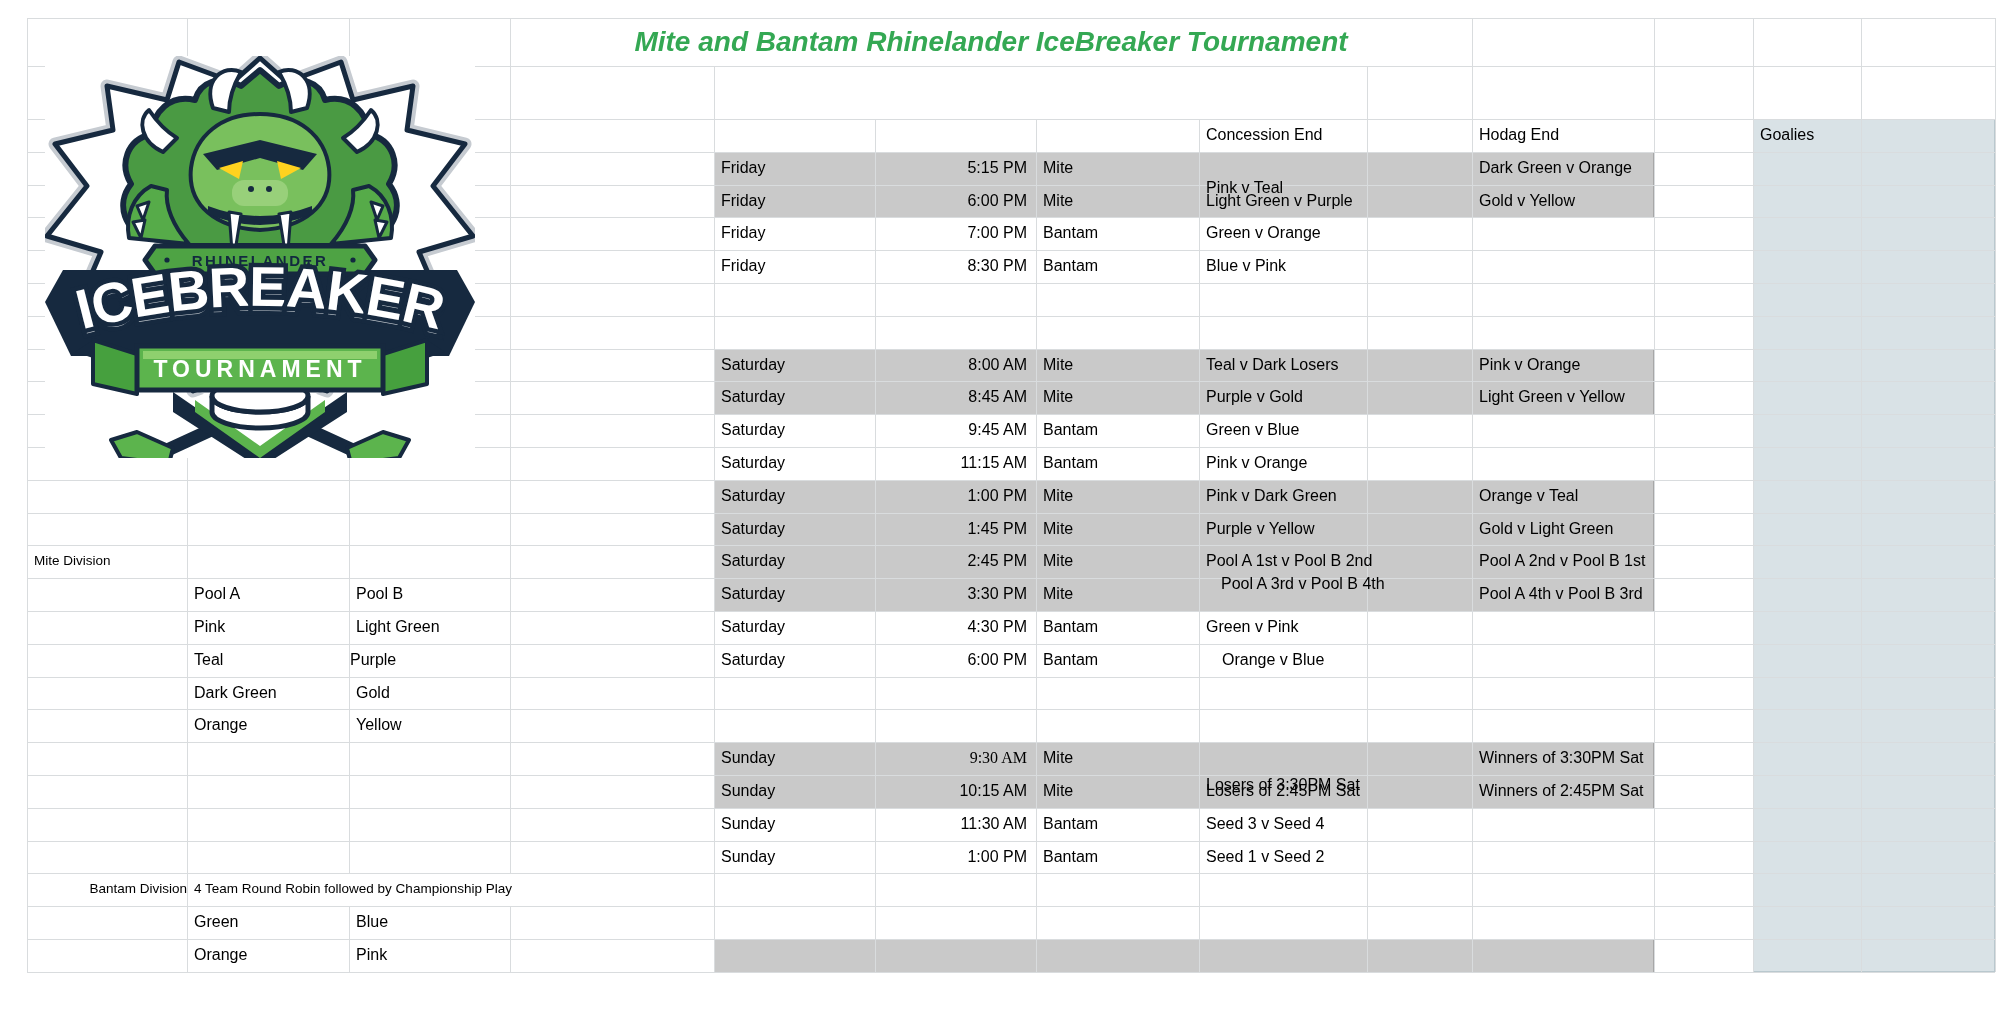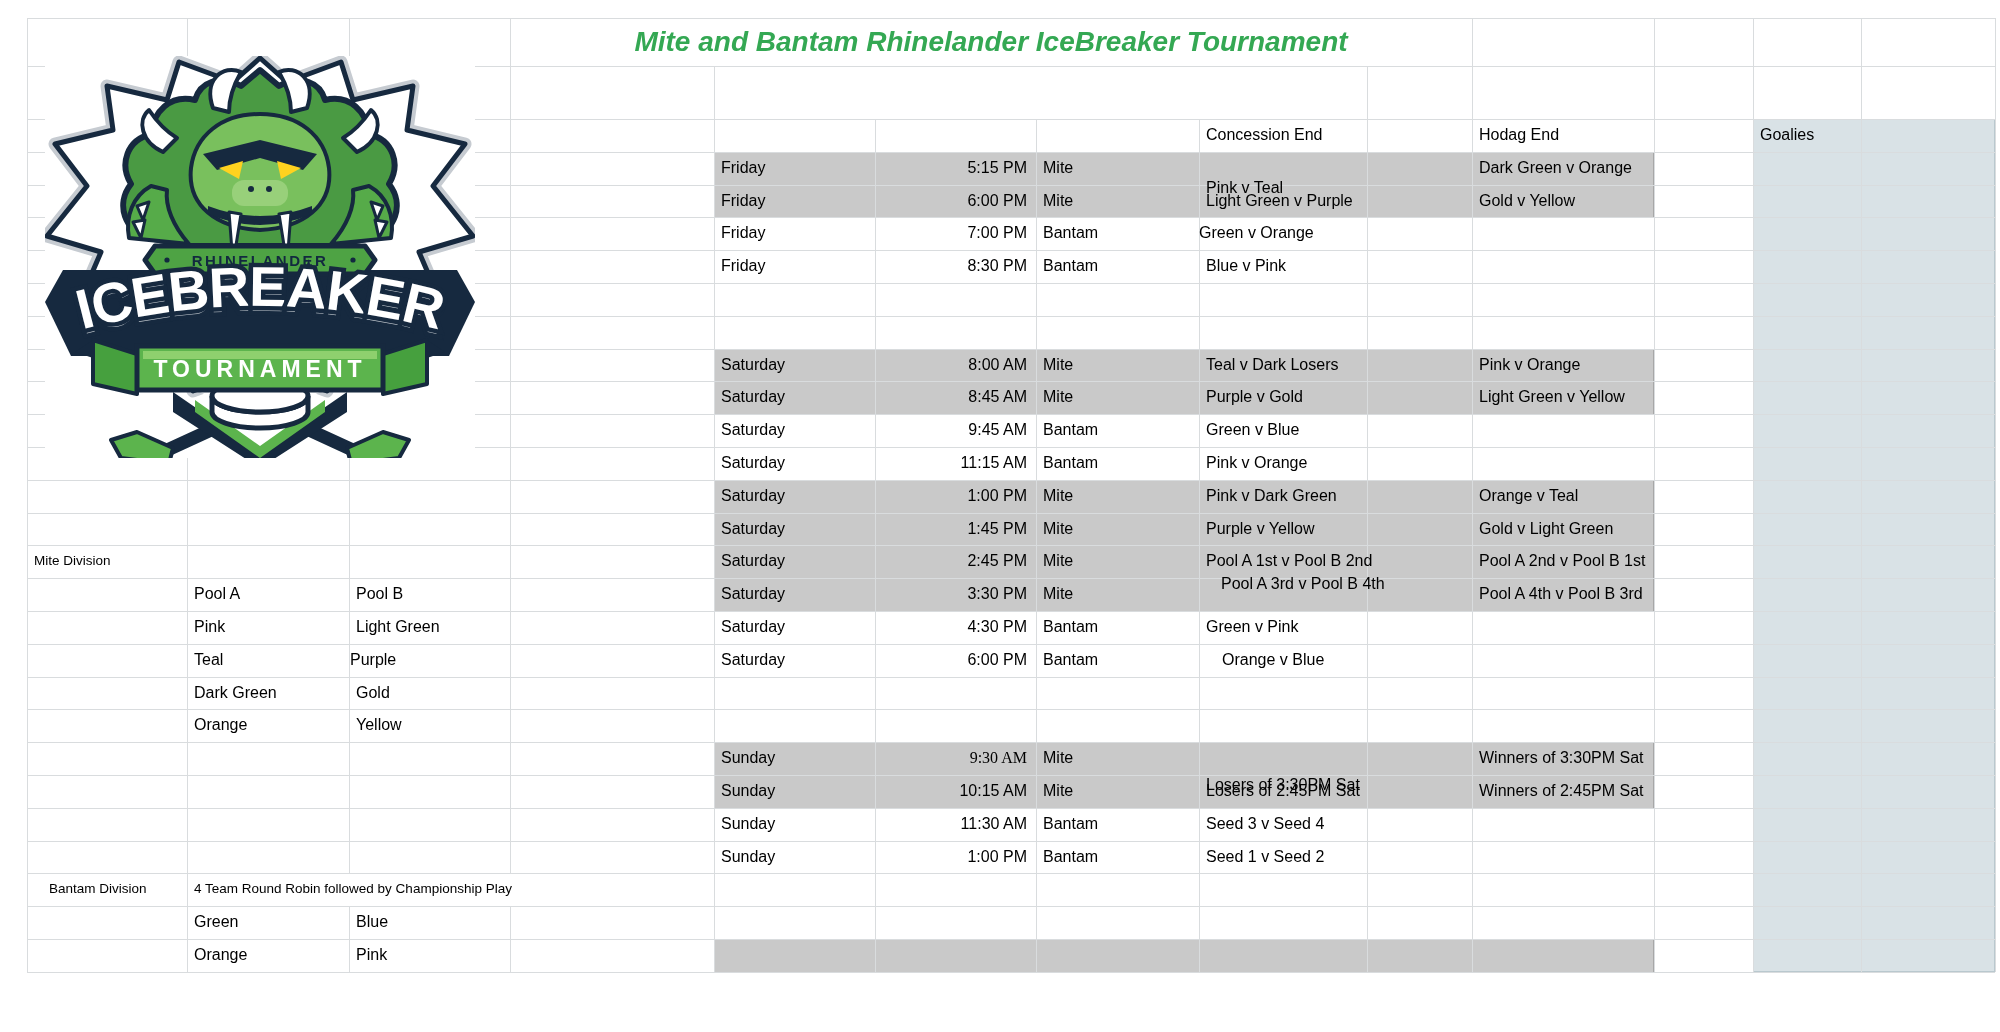--- a/index.html
+++ b/index.html
@@ -98,21 +98,21 @@
       <div class="cell" style="left: 1199px; top: 151.8px; width: 168px; height: 32.8px; line-height: 32.8px; padding-left: 7px; box-sizing: border-box; margin-top: 20px;">Pink v Teal</div>
       <div class="cell" style="left: 1472px; top: 151.8px; width: 182px; height: 32.8px; line-height: 32.8px; padding-left: 7px; box-sizing: border-box;">Dark Green v Orange</div>
       <div class="cell" style="left: 714px; top: 184.6px; width: 161px; height: 32.8px; line-height: 32.8px; padding-left: 7px; box-sizing: border-box;">Friday</div>
       <div class="cell right" style="left: 875px; top: 184.6px; width: 161px; height: 32.8px; line-height: 32.8px; padding-left: 0px; padding-right: 9px; box-sizing: border-box;">6:00 PM</div>
       <div class="cell" style="left: 1036px; top: 184.6px; width: 163px; height: 32.8px; line-height: 32.8px; padding-left: 7px; box-sizing: border-box;">Mite</div>
       <div class="cell" style="left: 1199px; top: 184.6px; width: 168px; height: 32.8px; line-height: 32.8px; padding-left: 7px; box-sizing: border-box;">Light Green v Purple</div>
       <div class="cell" style="left: 1472px; top: 184.6px; width: 182px; height: 32.8px; line-height: 32.8px; padding-left: 7px; box-sizing: border-box;">Gold v Yellow</div>
       <div class="cell" style="left: 714px; top: 217.4px; width: 161px; height: 32.8px; line-height: 32.8px; padding-left: 7px; box-sizing: border-box;">Friday</div>
       <div class="cell right" style="left: 875px; top: 217.4px; width: 161px; height: 32.8px; line-height: 32.8px; padding-left: 0px; padding-right: 9px; box-sizing: border-box;">7:00 PM</div>
       <div class="cell" style="left: 1036px; top: 217.4px; width: 163px; height: 32.8px; line-height: 32.8px; padding-left: 7px; box-sizing: border-box;">Bantam</div>
-      <div class="cell" style="left: 1199px; top: 217.4px; width: 168px; height: 32.8px; line-height: 32.8px; padding-left: 0; box-sizing: border-box;">Green v Orange</div>
+      <div class="cell" style="left: 1199px; top: 217.4px; width: 168px; height: 32.8px; line-height: 32.8px; padding-left: 7px; box-sizing: border-box;">Green v Orange</div>
       <div class="cell" style="left: 714px; top: 250.2px; width: 161px; height: 32.8px; line-height: 32.8px; padding-left: 7px; box-sizing: border-box;">Friday</div>
       <div class="cell right" style="left: 875px; top: 250.2px; width: 161px; height: 32.8px; line-height: 32.8px; padding-left: 0px; padding-right: 9px; box-sizing: border-box;">8:30 PM</div>
       <div class="cell" style="left: 1036px; top: 250.2px; width: 163px; height: 32.8px; line-height: 32.8px; padding-left: 7px; box-sizing: border-box;">Bantam</div>
       <div class="cell" style="left: 1199px; top: 250.2px; width: 168px; height: 32.8px; line-height: 32.8px; padding-left: 7px; box-sizing: border-box;">Blue v Pink</div>
       <div class="cell" style="left: 714px; top: 348.6px; width: 161px; height: 32.8px; line-height: 32.8px; padding-left: 7px; box-sizing: border-box;">Saturday</div>
       <div class="cell right" style="left: 875px; top: 348.6px; width: 161px; height: 32.8px; line-height: 32.8px; padding-left: 0px; padding-right: 9px; box-sizing: border-box;">8:00 AM</div>
       <div class="cell" style="left: 1036px; top: 348.6px; width: 163px; height: 32.8px; line-height: 32.8px; padding-left: 7px; box-sizing: border-box;">Mite</div>
       <div class="cell" style="left: 1199px; top: 348.6px; width: 168px; height: 32.8px; line-height: 32.8px; padding-left: 7px; box-sizing: border-box;">Teal v Dark Losers</div>
       <div class="cell" style="left: 1472px; top: 348.6px; width: 182px; height: 32.8px; line-height: 32.8px; padding-left: 7px; box-sizing: border-box;">Pink v Orange</div>
       <div class="cell" style="left: 714px; top: 381.4px; width: 161px; height: 32.8px; line-height: 32.8px; padding-left: 7px; box-sizing: border-box;">Saturday</div>
@@ -178,21 +178,21 @@
       <div class="cell" style="left: 187px; top: 578.2px; width: 162px; height: 32.8px; line-height: 32.8px; padding-left: 7px; box-sizing: border-box;">Pool A</div>
       <div class="cell" style="left: 349px; top: 578.2px; width: 161px; height: 32.8px; line-height: 32.8px; padding-left: 7px; box-sizing: border-box;">Pool B</div>
       <div class="cell" style="left: 187px; top: 611px; width: 162px; height: 32.8px; line-height: 32.8px; padding-left: 7px; box-sizing: border-box;">Pink</div>
       <div class="cell" style="left: 349px; top: 611px; width: 161px; height: 32.8px; line-height: 32.8px; padding-left: 7px; box-sizing: border-box;">Light Green</div>
       <div class="cell" style="left: 187px; top: 643.8px; width: 162px; height: 32.8px; line-height: 32.8px; padding-left: 7px; box-sizing: border-box;">Teal</div>
       <div class="cell" style="left: 349px; top: 643.8px; width: 161px; height: 32.8px; line-height: 32.8px; padding-left: 1px; box-sizing: border-box;">Purple</div>
       <div class="cell" style="left: 187px; top: 676.6px; width: 162px; height: 32.8px; line-height: 32.8px; padding-left: 7px; box-sizing: border-box;">Dark Green</div>
       <div class="cell" style="left: 349px; top: 676.6px; width: 161px; height: 32.8px; line-height: 32.8px; padding-left: 7px; box-sizing: border-box;">Gold</div>
       <div class="cell" style="left: 187px; top: 709.4px; width: 162px; height: 32.8px; line-height: 32.8px; padding-left: 7px; box-sizing: border-box;">Orange</div>
       <div class="cell" style="left: 349px; top: 709.4px; width: 161px; height: 32.8px; line-height: 32.8px; padding-left: 7px; box-sizing: border-box;">Yellow</div>
-      <div class="cell small" style="left: 27px; top: 873.4px; width: 160px; height: 32.8px; line-height: 32.8px; padding-left: 22px; box-sizing: border-box;">Bantam Division</div>
+      <div class="cell small" style="left: 27px; top: 873.4px; width: 160px; height: 32.8px; line-height: 32.8px; padding-left: 7px; box-sizing: border-box; text-align: right;">Bantam Division</div>
       <div class="cell small" style="left: 187px; top: 873.4px; width: 527px; height: 32.8px; line-height: 32.8px; padding-left: 7px; box-sizing: border-box;">4 Team Round Robin followed by Championship Play</div>
       <div class="cell" style="left: 187px; top: 906.2px; width: 162px; height: 32.8px; line-height: 32.8px; padding-left: 7px; box-sizing: border-box;">Green</div>
       <div class="cell" style="left: 349px; top: 906.2px; width: 161px; height: 32.8px; line-height: 32.8px; padding-left: 7px; box-sizing: border-box;">Blue</div>
       <div class="cell" style="left: 187px; top: 939px; width: 162px; height: 32.8px; line-height: 32.8px; padding-left: 7px; box-sizing: border-box;">Orange</div>
       <div class="cell" style="left: 349px; top: 939px; width: 161px; height: 32.8px; line-height: 32.8px; padding-left: 7px; box-sizing: border-box;">Pink</div>
     </div>
 
   <div id="title-cell" class="cell">Mite and Bantam Rhinelander IceBreaker Tournament</div>
 
   <svg id="logo-box" viewBox="0 0 430 402">

